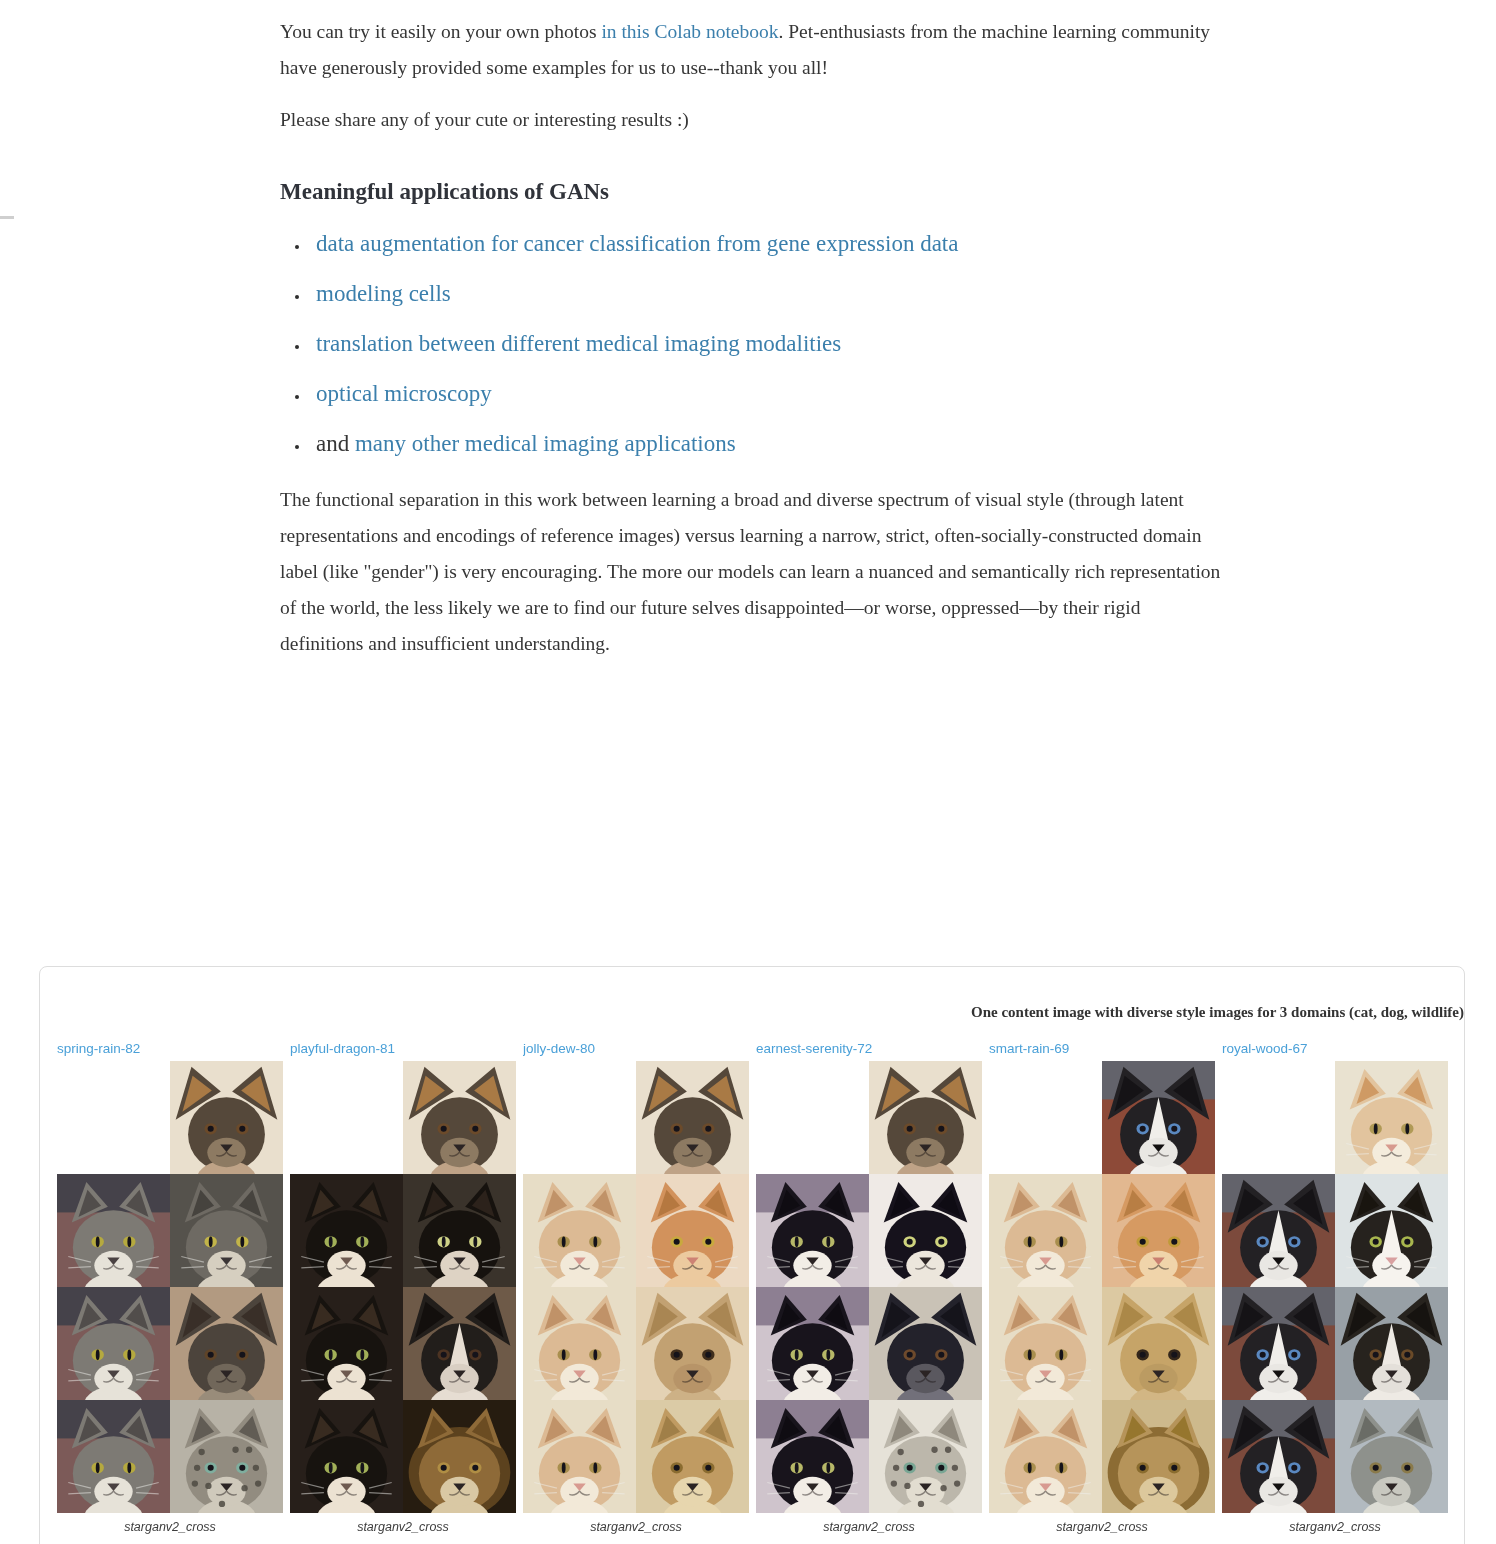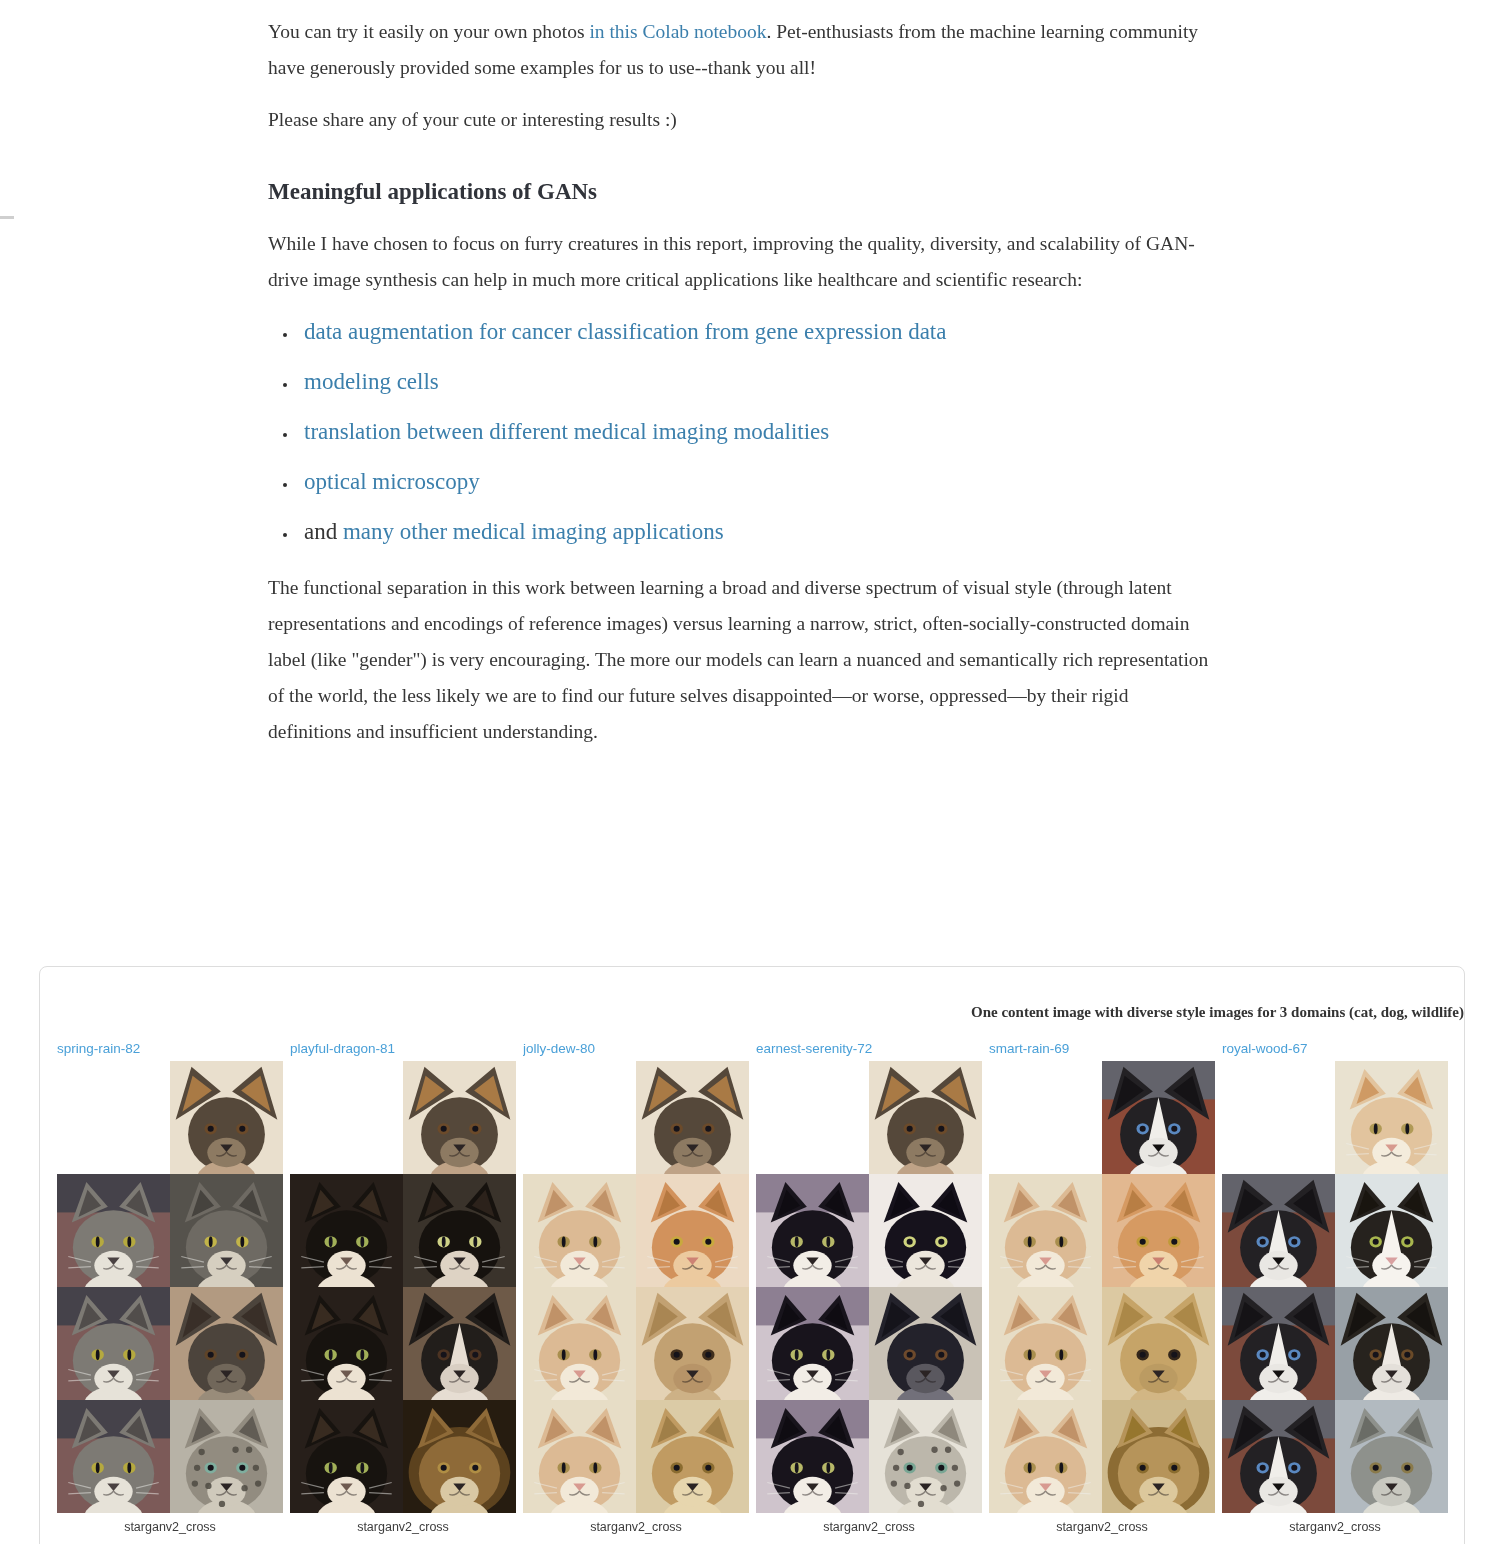--- a/index.html
+++ b/index.html
@@ -4,21 +4,21 @@
 <style>
   * { box-sizing: border-box; }
   html,body { margin:0; padding:0; }
   body {
     width:1496px; height:1544px; position:relative; overflow:hidden;
     background:#ffffff; color:#363636;
     font-family:"Liberation Serif","DejaVu Serif",serif;
   }
   .left-dash { position:absolute; left:0; top:216px; width:14px; height:3px; background:#cfcfcf; }
 
-  .doc { position:absolute; left:268px; top:14px; width:944px; }
+  .doc { position:absolute; left:280px; top:14px; width:944px; }
   .doc p { font-size:19.5px; line-height:36px; margin:0 0 16px 0; }
   .doc h2 { font-size:23px; line-height:40px; font-weight:bold; color:#30333a; margin:34px 0 14px 0; }
   .doc h2.h2-second { margin-top:62px; }
   .doc a { color:#3b7fac; text-decoration:none; cursor:pointer; }
   .doc ul { margin:8px 0 20px 0; padding-left:30px; }
   .doc li { font-size:23px; line-height:36px; margin:14px 0; padding-left:6px; }
   .doc li::marker { color:#2e2e2e; font-size:15px; }
 
   .card {
     position:absolute; left:39px; top:966px; width:1426px; height:640px;
@@ -36,34 +36,33 @@
     font-size:13.5px; color:#4aa0d8; margin-bottom:3px; height:17px;
     white-space:nowrap; overflow:hidden; cursor:pointer;
   }
   .grid { display:grid; grid-template-columns:repeat(2,113px); grid-auto-rows:113px; }
   .cell { width:113px; height:113px; overflow:hidden; }
   .cell svg { display:block; }
   .cell.blank { background:#ffffff; }
   .caption {
     margin-top:7px; text-align:center;
     font-family:"Liberation Sans","DejaVu Sans",sans-serif;
-    font-size:12.5px; color:#3d3d3d;
+    font-size:12.5px; color:#3d3d3d;font-style:italic;
   }
 </style>
 </head>
 <body>
 
 <div class="left-dash"></div>
 
 <main class="doc">
   <p><span>You can try it easily on your own photos </span><a>in this Colab notebook</a><span>. Pet-enthusiasts from the machine learning community have generously provided some examples for us to use--thank you all!</span></p>
   <p>Please share any of your cute or interesting results :)</p>
 
   <h2>Meaningful applications of GANs</h2>
-  <p>While I have chosen to focus on furry creatures in this report, improving the quality, diversity, and scalability of GAN-drive image synthesis can help in much more critical applications like healthcare and scientific research:</p>
 
   <ul>
     <li><span></span><a>data augmentation for cancer classification from gene expression data</a></li>
     <li><span></span><a>modeling cells</a></li>
     <li><span></span><a>translation between different medical imaging modalities</a></li>
     <li><span></span><a>optical microscopy</a></li>
     <li><span>and </span><a>many other medical imaging applications</a></li>
   </ul>
 
   <p>The functional separation in this work between learning a broad and diverse spectrum of visual style (through latent representations and encodings of reference images) versus learning a narrow, strict, often-socially-constructed domain label (like "gender") is very encouraging. The more our models can learn a nuanced and semantically rich representation of the world, the less likely we are to find our future selves disappointed—or worse, oppressed—by their rigid definitions and insufficient understanding.</p>

